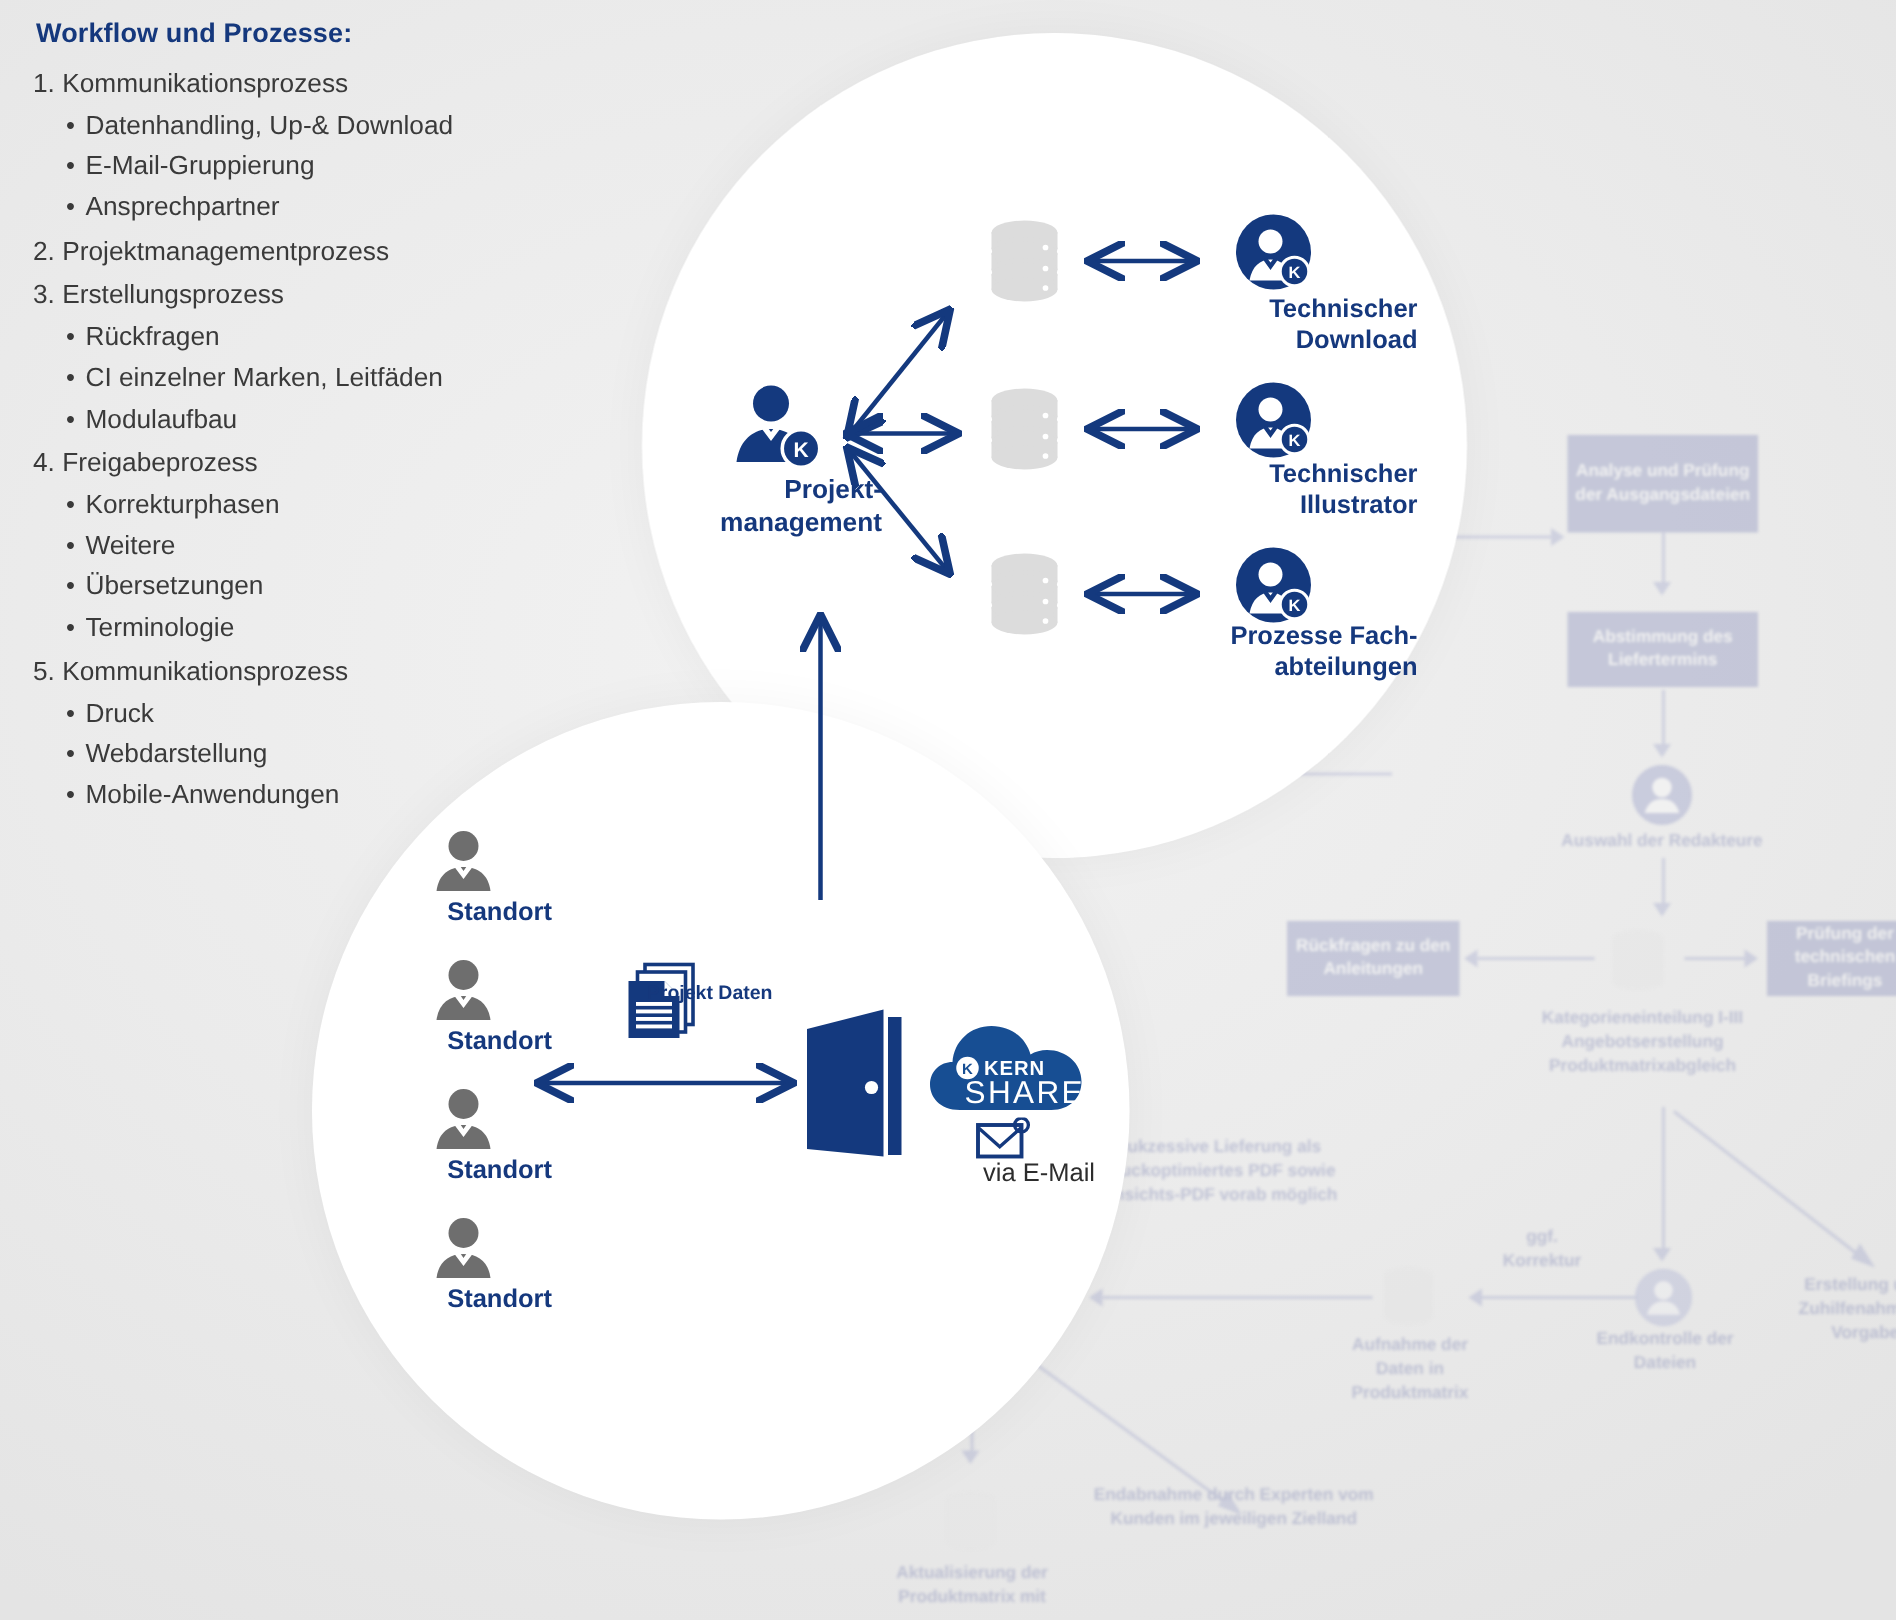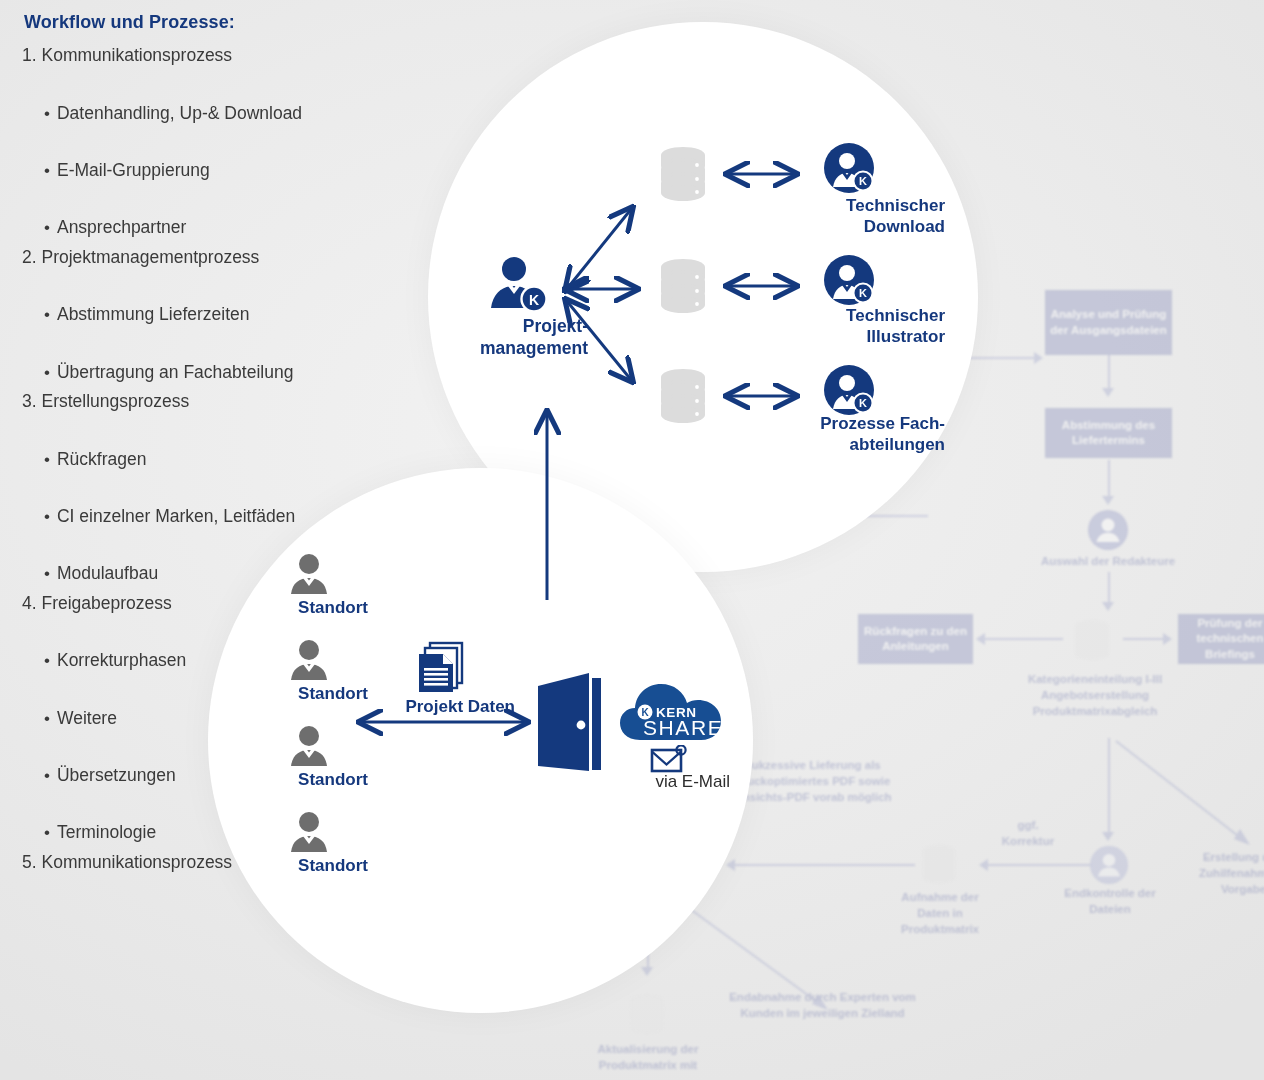--- a/index.html
+++ b/index.html
@@ -58,21 +58,21 @@
     color:#15387d;font-size:18px;font-weight:700;margin:0 0 9px 2px;
     letter-spacing:.1px;
   }
   .proc{margin:0 0 2px 0;}
   .proc-head{
     font-size:17.5px;color:#3a3a3a;line-height:1.58;font-weight:400;
     white-space:nowrap;
   }
   .proc-sub{list-style:none;margin:0;padding:0 0 0 22px;}
   .proc-sub li{
-    font-size:17.5px;color:#3a3a3a;line-height:1.55;white-space:nowrap;margin-top:30px;
+    font-size:17.5px;color:#3a3a3a;line-height:1.55;white-space:nowrap;
   }
   .proc-sub li::before{content:"\2022";margin-right:7px;font-size:17px;}
   .label{
     position:absolute;color:#15387d;font-weight:700;text-align:right;
     line-height:1.2;
   }
 
   
   #pm-icon{position:absolute;left:485px;top:252px;width:66px;height:66px;}
   #pm-label{left:448px;top:316px;width:140px;font-size:17.5px;line-height:1.25;}
@@ -94,21 +94,21 @@
 
   
   .standort-icon{position:absolute;width:44px;height:44px;}
   .standort-label{width:120px;font-size:17px;}
   #st-i-1{left:287px;top:552px;} #st-l-1{left:248px;top:598px;}
   #st-i-2{left:287px;top:638px;} #st-l-2{left:248px;top:684px;}
   #st-i-3{left:287px;top:724px;} #st-l-3{left:248px;top:770px;}
   #st-i-4{left:287px;top:810px;} #st-l-4{left:248px;top:856px;}
 
   #docs-icon{position:absolute;left:413px;top:640px;width:58px;height:58px;}
-  #docs-label{left:373px;top:697px;width:142px;font-size:17px;}
+  #docs-label{left:373px;top:654px;width:142px;font-size:13px;}
 
   #door-icon{position:absolute;left:532px;top:670px;width:78px;height:104px;}
 
   #cloud-icon{position:absolute;left:618px;top:678px;width:112px;height:66px;}
   #mail-icon{position:absolute;left:650px;top:745px;width:38px;height:30px;}
   #mail-label{left:608px;top:772px;width:122px;font-size:17px;font-weight:400;color:#2d2d2d;}
 
   
   #arrow-layer{position:absolute;inset:0;pointer-events:none;}
 </style>
@@ -277,24 +277,20 @@
       <li>E-Mail-Gruppierung</li>
       <li>Ansprechpartner</li>
     </ul>
   </div>
 
   <div class="proc">
     <div class="proc-head">
       <span>2.</span>
       <span>Projektmanagementprozess</span>
     </div>
-    <ul class="proc-sub">
-      <li>Abstimmung Lieferzeiten</li>
-      <li>Übertragung an Fachabteilung</li>
-    </ul>
   </div>
 
   <div class="proc">
     <div class="proc-head">
       <span>3.</span>
       <span>Erstellungsprozess</span>
     </div>
     <ul class="proc-sub">
       <li>Rückfragen</li>
       <li>CI einzelner Marken, Leitfäden</li>
@@ -313,20 +309,25 @@
       <li>Übersetzungen</li>
       <li>Terminologie</li>
     </ul>
   </div>
 
   <div class="proc">
     <div class="proc-head">
       <span>5.</span>
       <span>Kommunikationsprozess</span>
     </div>
+    <ul class="proc-sub">
+      <li>Druck</li>
+      <li>Webdarstellung</li>
+      <li>Mobile-Anwendungen</li>
+    </ul>
   </div>
 </div>
 
 <svg id="pm-icon" viewBox="0 0 66 66">
   <circle cx="29" cy="17" r="12" fill="#14397e"></circle>
   <path d="M6 56c2-15 11.5-22 23-22s21 7 23 22z" fill="#14397e"></path>
   <path d="M23 34 L29 42 L35 34 L32 32 L29 36 L26 32 Z" fill="#ffffff"></path>
   <circle cx="49" cy="47" r="12.5" fill="#14397e" stroke="#ffffff" stroke-width="2.4"></circle>
   <text x="49" y="52.5" font-family="Liberation Sans, sans-serif" font-size="14" font-weight="700" fill="#ffffff" text-anchor="middle">K</text>
 </svg>

